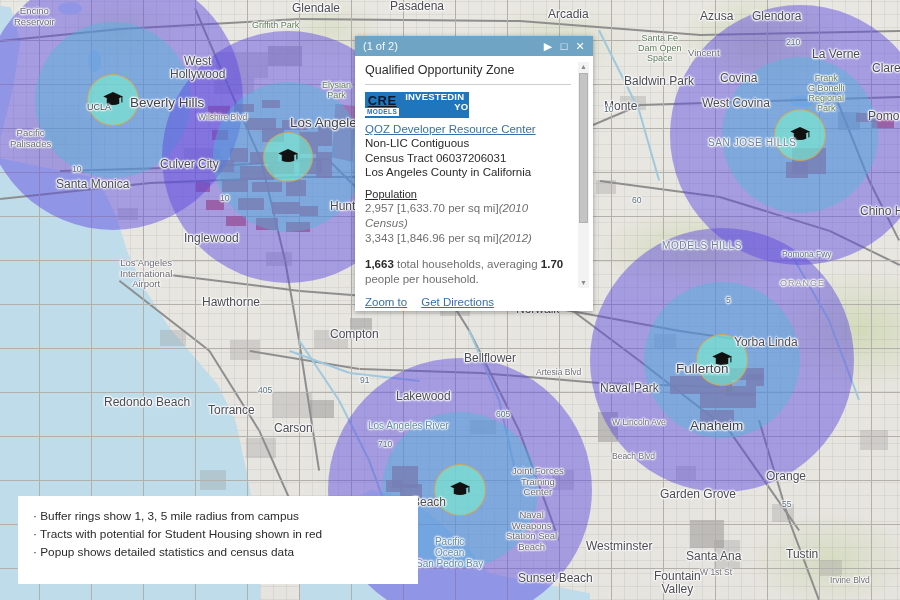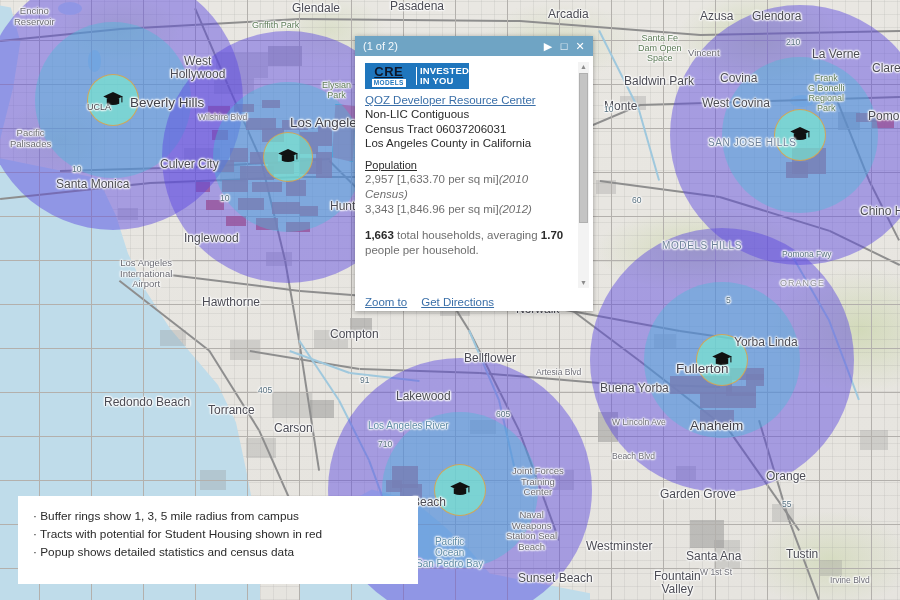--- a/index.html
+++ b/index.html
@@ -166,21 +166,21 @@
     width: 52px; display:flex; flex-direction:column;
     align-items:center; justify-content:center; line-height:1;
   }
   #logo-cre { color:#0f172a; font-size:13px; font-weight:bold; letter-spacing:.5px;text-decoration:underline; }
   #logo-models {
     color:#1f76bd; background:#fff; font-size:6.5px; font-weight:bold;
     letter-spacing:.4px; padding: 0.5px 2px; margin-top:1px;
   }
   #logo-div { width:1.5px; background:#fff; margin:4px 3px; }
   #logo-right {
-    flex:1; display:flex; flex-direction:column;
+    flex:1; display:flex; flex-direction:row;
     align-items:flex-start; justify-content:center; line-height:1.05;
   }
   .logo-r-line { color:#fff; font-size:9.5px; font-weight:bold; letter-spacing:.2px; }
   #qoz-link {
     display:block; color:#3a6fa8; font-size:11.5px;
     text-decoration: underline; margin-bottom:1px;
   }
   .info-line { font-size:11.5px; color:#2b2b2b; line-height:1.28; }
   .sect-title {
     font-size:11px; color:#2b2b2b; text-decoration: underline;
@@ -514,21 +514,21 @@
       <div class="lbl county" style="left: 780px; top: 278px; white-space: pre; text-align: center; line-height: 1.12;">ORANGE</div>
       <div class="lbl small" style="left: 120px; top: 258px; white-space: pre; text-align: center; line-height: 1.12;">Los Angeles
 International
 Airport</div>
       <div class="lbl city" style="left: 516px; top: 303px; white-space: pre; text-align: center; line-height: 1.12;">Norwalk</div>
       <div class="lbl city" style="left: 202px; top: 296px; white-space: pre; text-align: center; line-height: 1.12;">Hawthorne</div>
       <div class="lbl city" style="left: 330px; top: 328px; white-space: pre; text-align: center; line-height: 1.12;">Compton</div>
       <div class="lbl city" style="left: 464px; top: 352px; white-space: pre; text-align: center; line-height: 1.12;">Bellflower</div>
       <div class="lbl city" style="left: 734px; top: 336px; white-space: pre; text-align: center; line-height: 1.12;">Yorba Linda</div>
       <div class="lbl street" style="left: 536px; top: 368px; white-space: pre; text-align: center; line-height: 1.12;">Artesia Blvd</div>
-      <div class="lbl city" style="left: 600px; top: 382px; white-space: pre; text-align: center; line-height: 1.12;">Buena Yorba</div>
+      <div class="lbl city" style="left: 600px; top: 382px; white-space: pre; text-align: center; line-height: 1.12;">Naval Park</div>
       <div class="lbl bigcity" style="left: 676px; top: 361px; white-space: pre; text-align: center; line-height: 1.12;">Fullerton</div>
       <div class="lbl city" style="left: 104px; top: 396px; white-space: pre; text-align: center; line-height: 1.12;">Redondo Beach</div>
       <div class="lbl city" style="left: 396px; top: 390px; white-space: pre; text-align: center; line-height: 1.12;">Lakewood</div>
       <div class="lbl city" style="left: 208px; top: 404px; white-space: pre; text-align: center; line-height: 1.12;">Torrance</div>
       <div class="lbl street" style="left: 612px; top: 418px; white-space: pre; text-align: center; line-height: 1.12;">W Lincoln Ave</div>
       <div class="lbl bigcity" style="left: 690px; top: 418px; white-space: pre; text-align: center; line-height: 1.12;">Anaheim</div>
       <div class="lbl city" style="left: 274px; top: 422px; white-space: pre; text-align: center; line-height: 1.12;">Carson</div>
       <div class="lbl city" style="left: 766px; top: 470px; white-space: pre; text-align: center; line-height: 1.12;">Orange</div>
       <div class="lbl small" style="left: 512px; top: 466px; white-space: pre; text-align: center; line-height: 1.12;">Joint Forces
 Training
@@ -569,20 +569,21 @@
 
     <div id="popup-titlebar">
       <span id="popup-counter">(1 of 2)</span>
       <span class="tb-btn">▶</span>
       <span class="tb-btn">□</span>
       <span class="tb-btn">✕</span>
     </div>
 
     <div id="popup-body">
 
+      <div id="popup-heading">Qualified Opportunity Zone</div>
 
       <div id="logo">
         <div id="logo-left">
           <span id="logo-cre">CRE</span>
           <span id="logo-models">MODELS</span>
         </div>
         <div id="logo-div"></div>
         <div id="logo-right">
           <span class="logo-r-line">INVESTED</span>
           <span class="logo-r-line">IN YOU</span>

